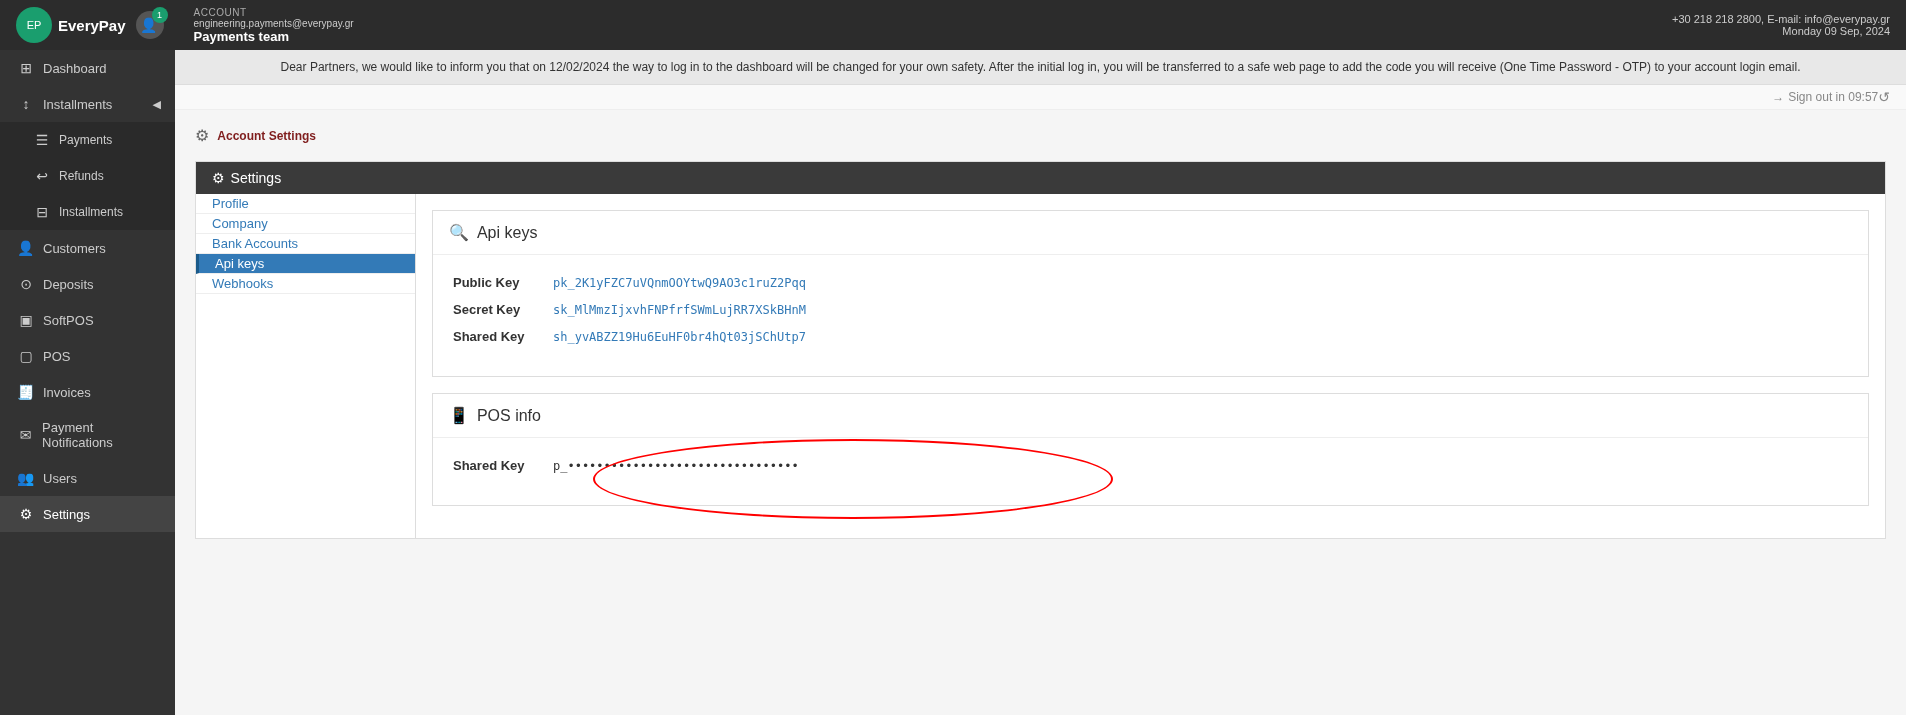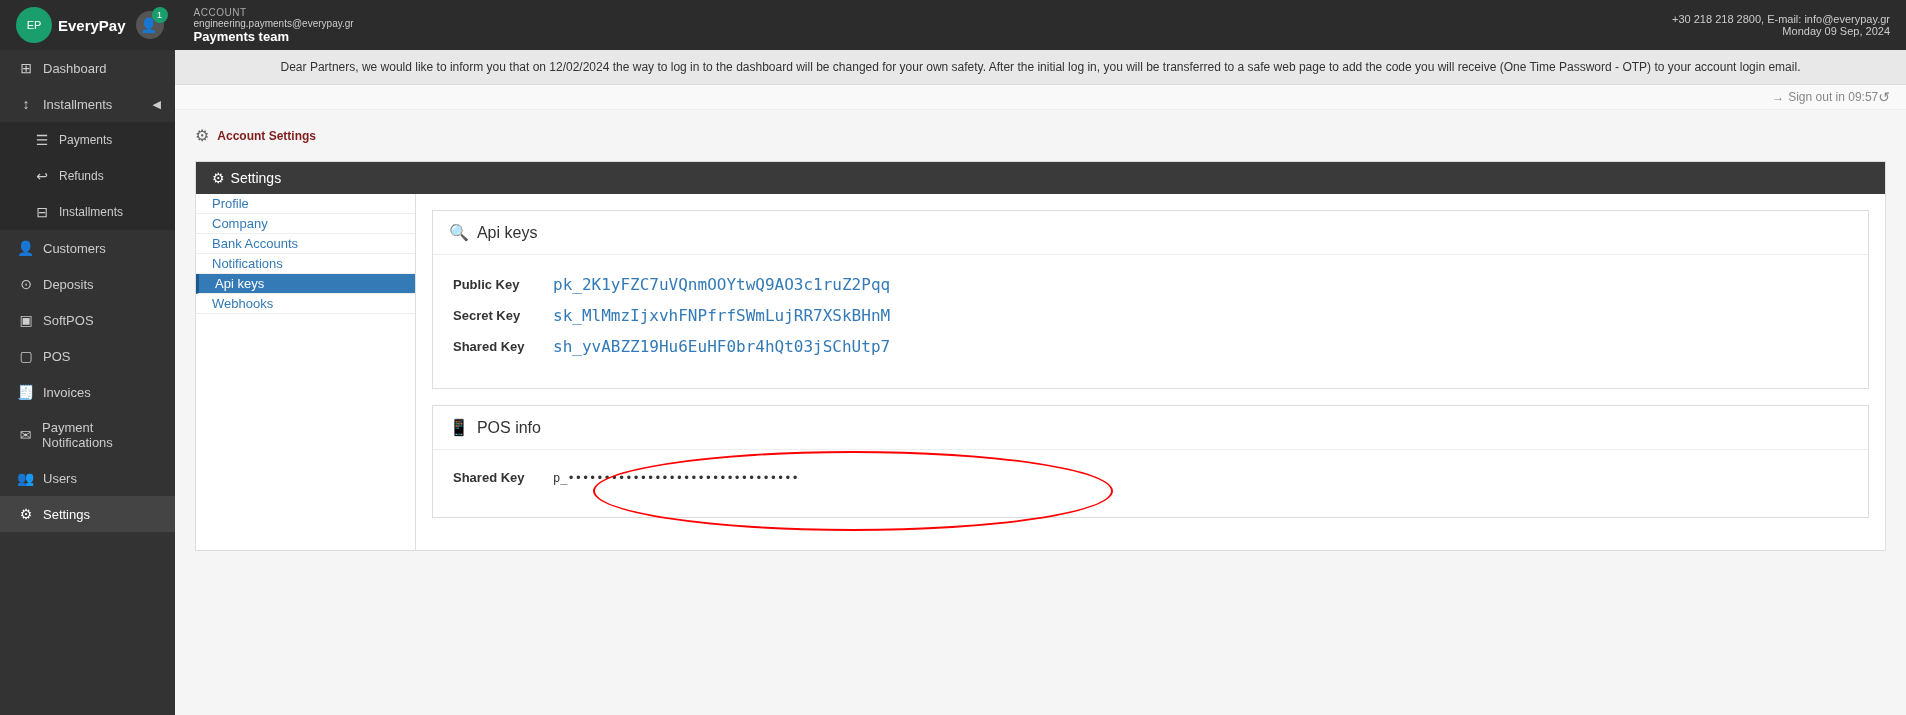--- a/index.html
+++ b/index.html
@@ -75,21 +75,21 @@
 
     
     .settings-content { flex: 1; padding: 16px; overflow-y: auto; }
 
     
     .card { background: white; border: 1px solid #ddd; margin-bottom: 16px; }
     .card-header { padding: 12px 16px; border-bottom: 1px solid #eee; display: flex; align-items: center; gap: 8px; font-size: 16px; color: #333; }
     .card-body { padding: 20px; }
     .key-row { display: flex; align-items: center; margin-bottom: 12px; gap: 10px; }
     .key-label { font-weight: bold; min-width: 90px; font-size: 13px; color: #333; }
-    .key-value { font-family: monospace; font-size: 16px; color: #337ab7; word-break: break-all; }
+    .key-value { font-family: monospace; font-size: 12px; color: #337ab7; word-break: break-all; }
     .key-value-black { font-family: monospace; font-size: 12px; color: #333; word-break: break-all; }
 
     
     .pos-card { background: white; border: 1px solid #ddd; margin-bottom: 16px; position: relative; }
     .pos-card-header { padding: 12px 16px; border-bottom: 1px solid #eee; display: flex; align-items: center; gap: 8px; font-size: 16px; color: #333; }
     .pos-card-body { padding: 20px; }
     .pos-highlight-oval {
       position: absolute;
       border: 2.5px solid red;
       border-radius: 50%;
@@ -216,23 +216,20 @@
           <div class="settings-nav">
             <div class="settings-nav-item">
               <a>Profile</a>
             </div>
             <div class="settings-nav-item">
               <a>Company</a>
             </div>
             <div class="settings-nav-item">
               <a>Bank Accounts</a>
             </div>
-            <div class="settings-nav-item">
-              <a>Notifications</a>
-            </div>
             <div class="settings-nav-item active">
               <span>Api keys</span>
             </div>
             <div class="settings-nav-item">
               <a>Webhooks</a>
             </div>
           </div>
 
           <div class="settings-content">
 

